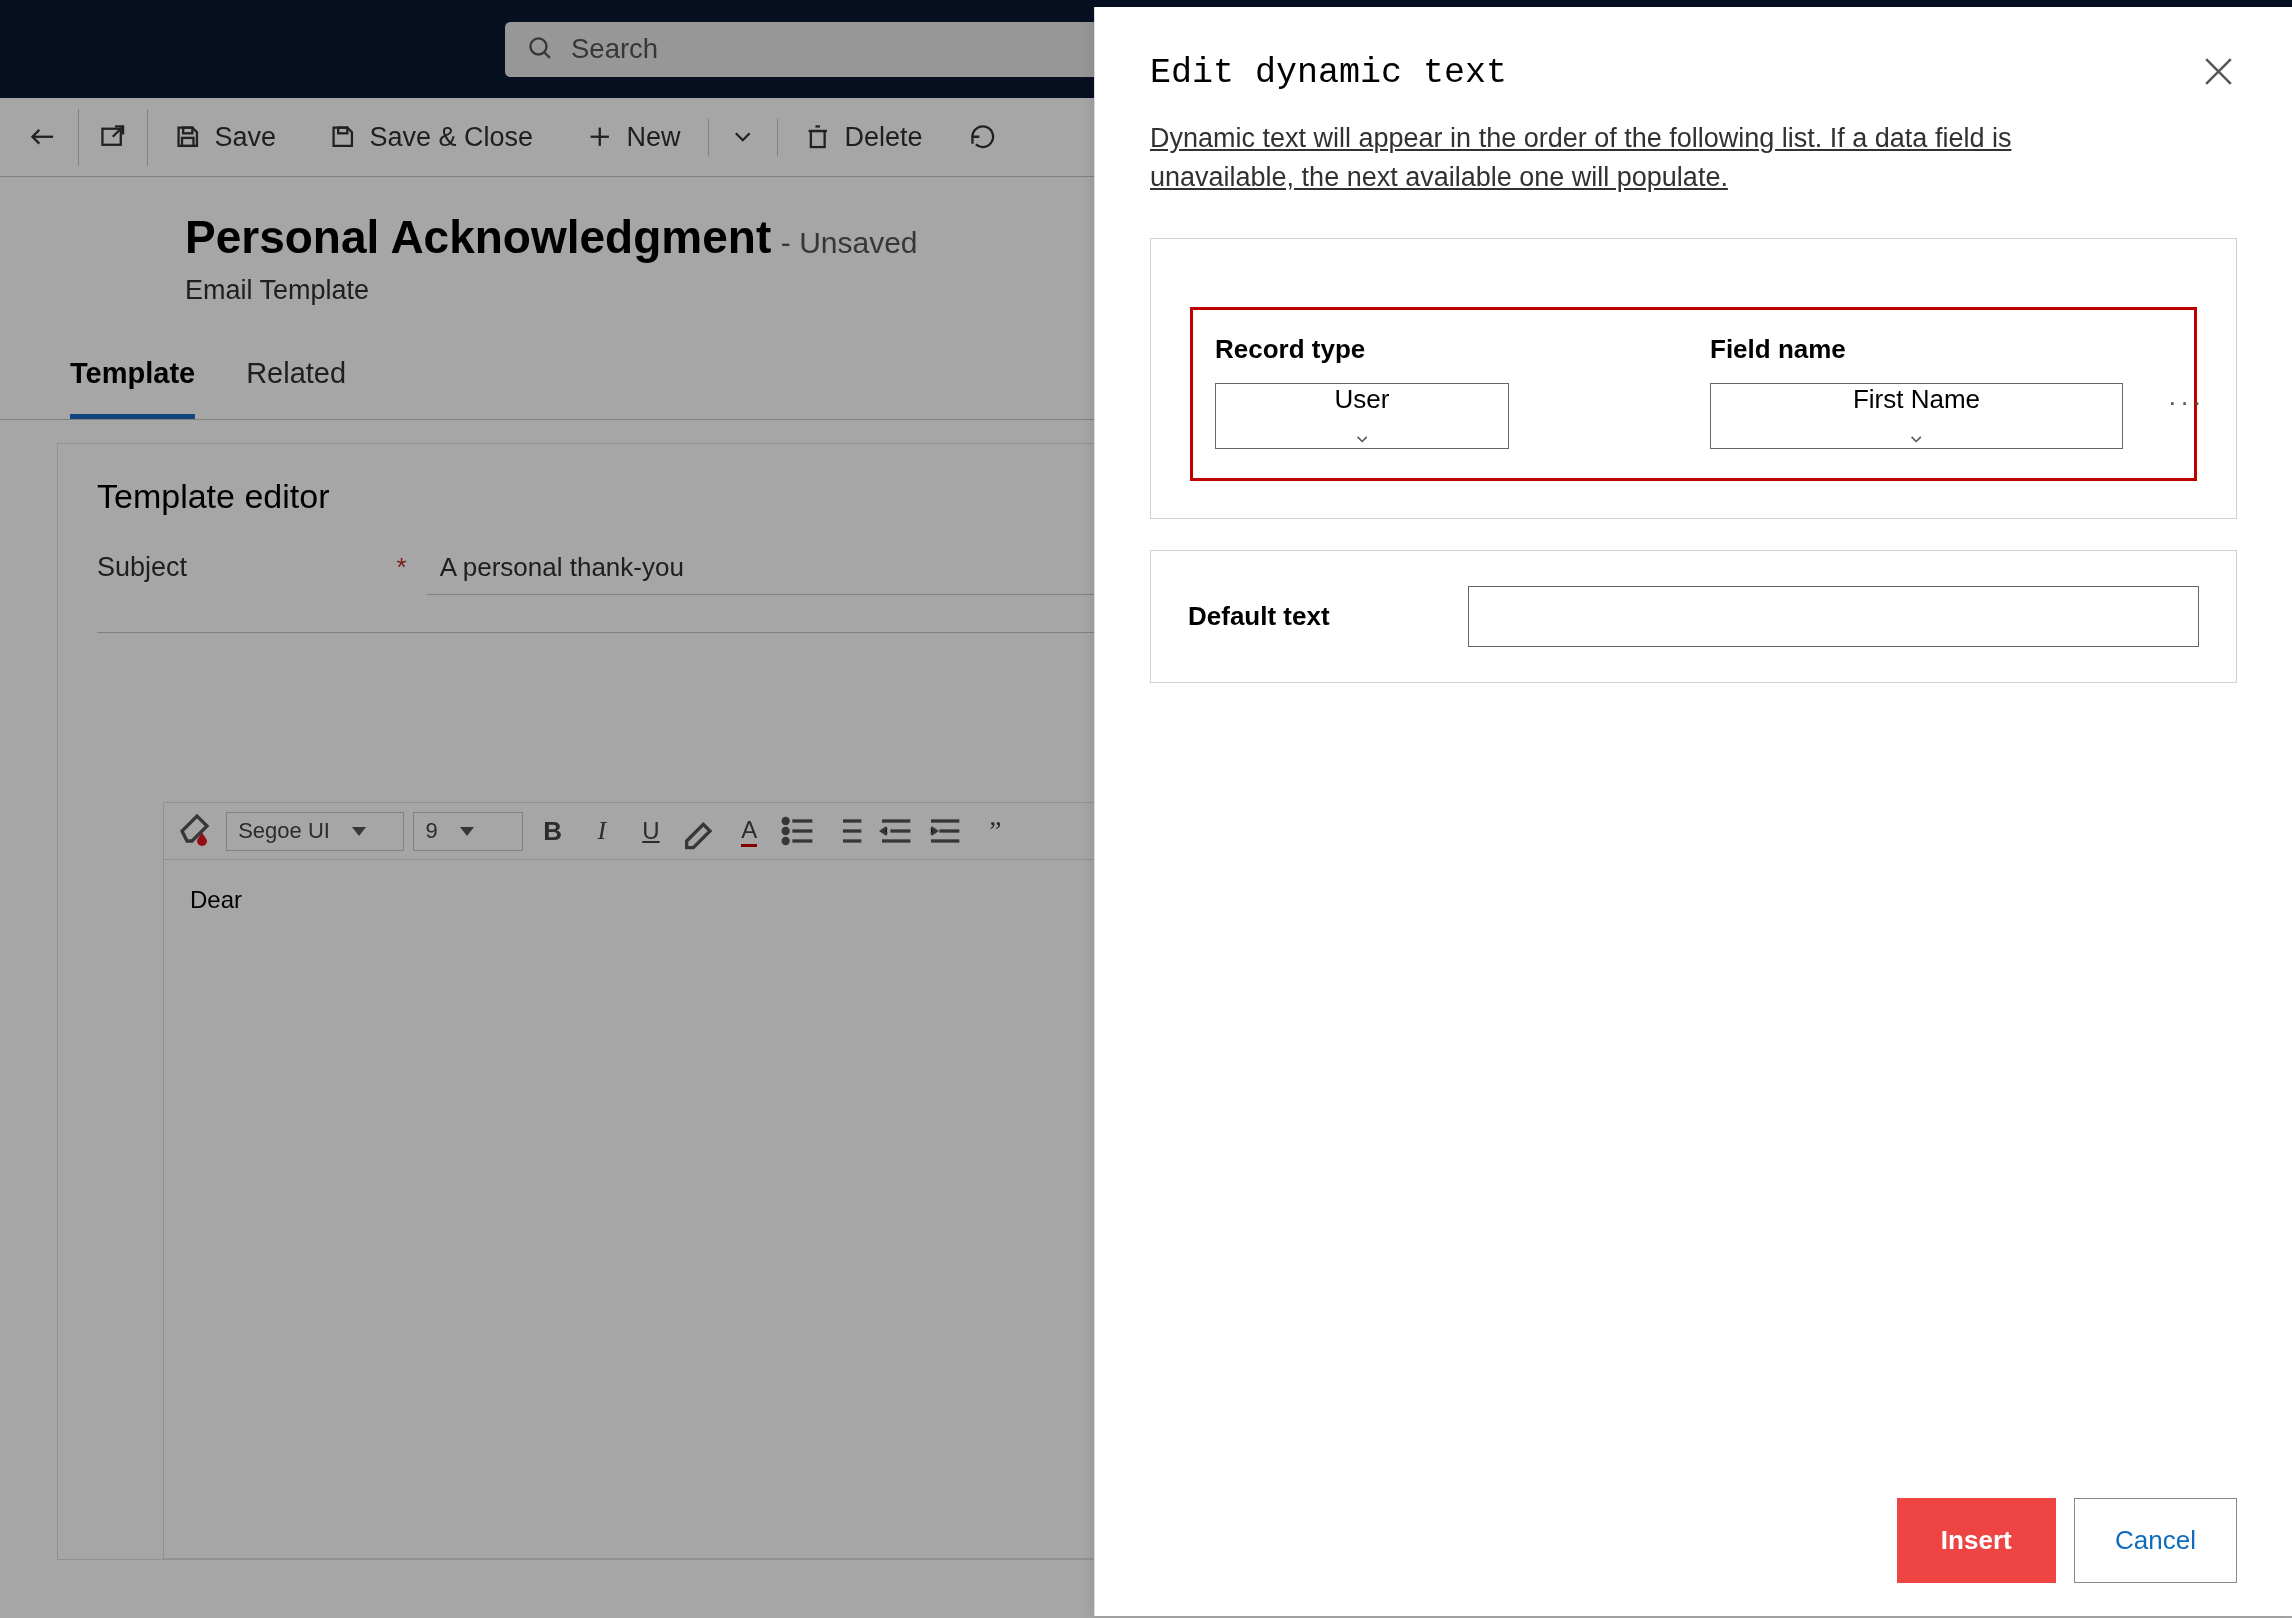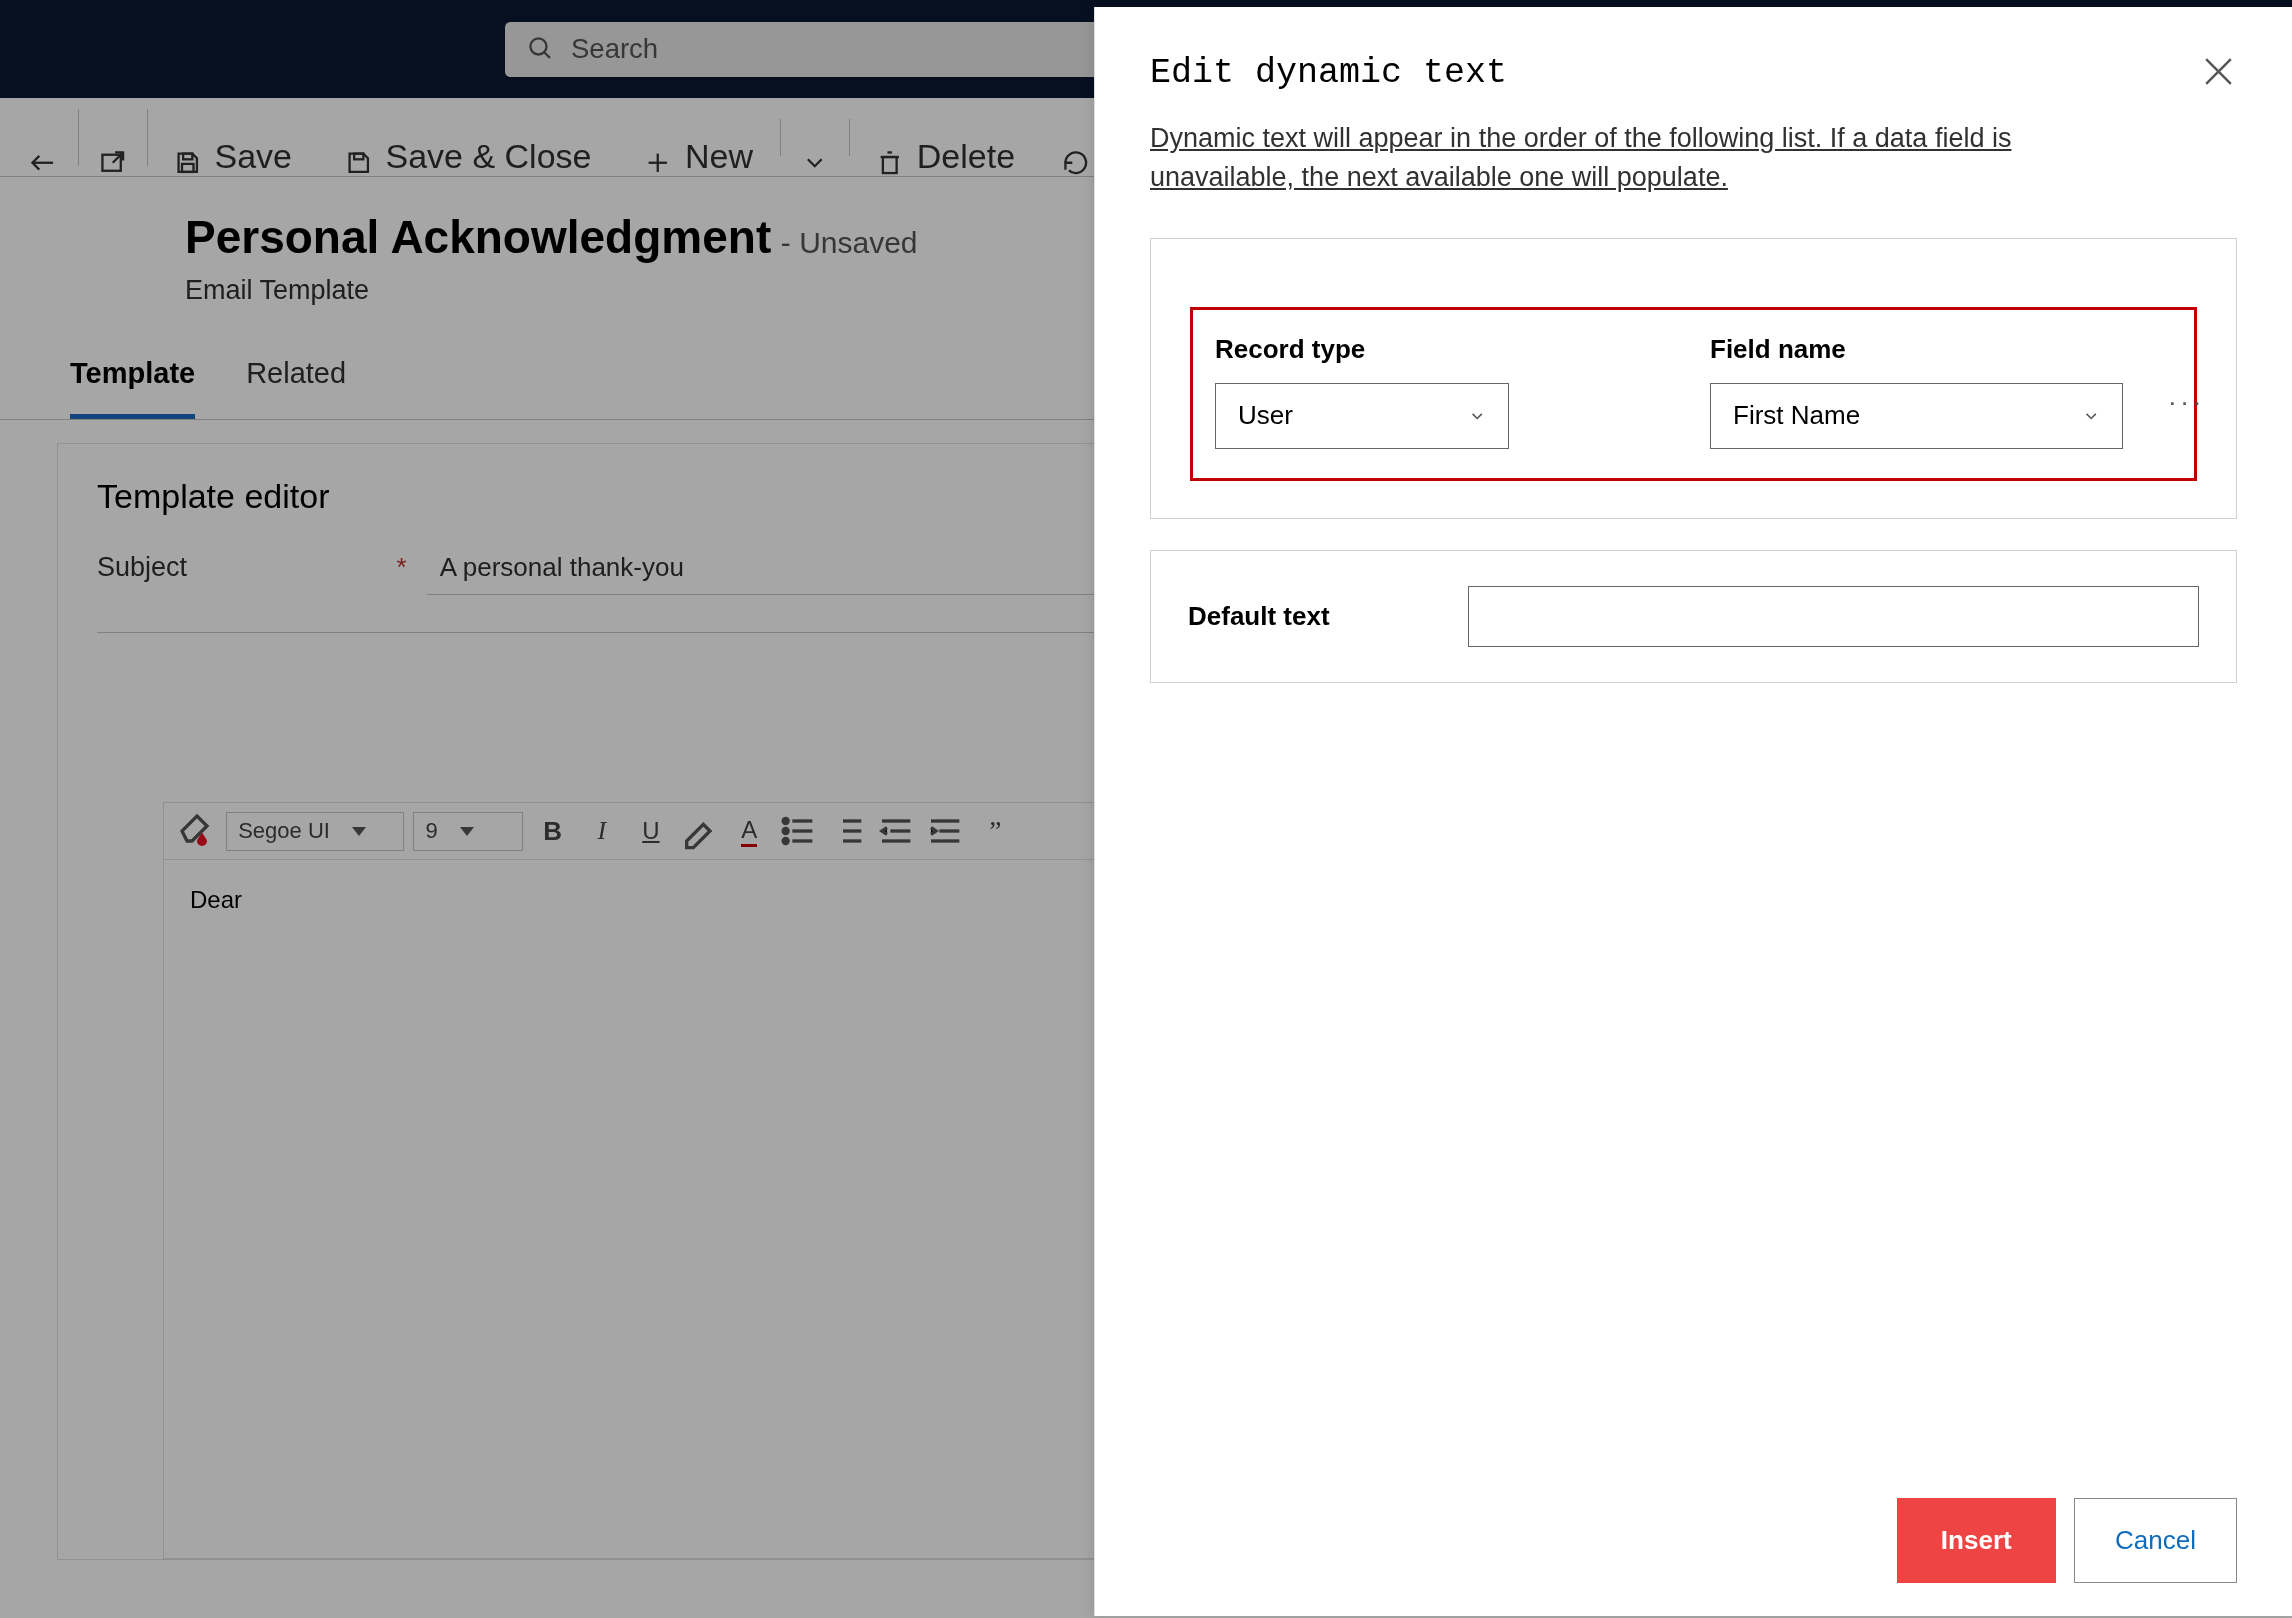--- a/index.html
+++ b/index.html
@@ -33,23 +33,23 @@
 
   
   .cmdbar {
     height: 79px;
     display:flex; align-items:center;
     border-bottom: 1.8px solid var(--divider);
     padding: 0 9.2px;
     gap: 0;
   }
   .cmd-slot {
-    height:100%; display:flex; align-items:flex-end; justify-content:center;
+    height:100%; display:flex; align-items:center; justify-content:center;
     padding: 0 26px;
-    font-size: 34px; color: var(--text);
+    font-size: 27px; color: var(--text);
     gap: 13px;
     border-right: 0.9px solid transparent;
   }
   .cmd-slot.icon-only { padding: 0 20px; }
   .cmd-div { width:0.9px; height:57px; background: var(--divider); }
   .cmd-slot svg { width: 27.5px; height: 27.5px; stroke: #333; }
   .cmd-slot .plus { color: #107c10; }
 
   
   .page-header {
@@ -204,20 +204,21 @@
     align-items:flex-end;
   }
   .col { display:flex; flex-direction:column; gap: 18.4px; flex:1; min-width: 0;}
   .col label { font-weight: 600; font-size: 26px;}
   .select {
     height: 66px;
     border: 1.8px solid #666;
     display:flex; align-items:center; justify-content:space-between;
     padding: 0 22px;
     font-size: 26px;
+    flex-direction: column;
   }
   .col:first-child .select { width: 294px;}
   .col:nth-child(2) .select { width: 413px;}
   .more-dots {
     position:absolute;
     font-size: 26px; letter-spacing: 3.7px;
     color: #555;
     right: 31px;
     top: 50%;
     transform: translateY(9.2px);

